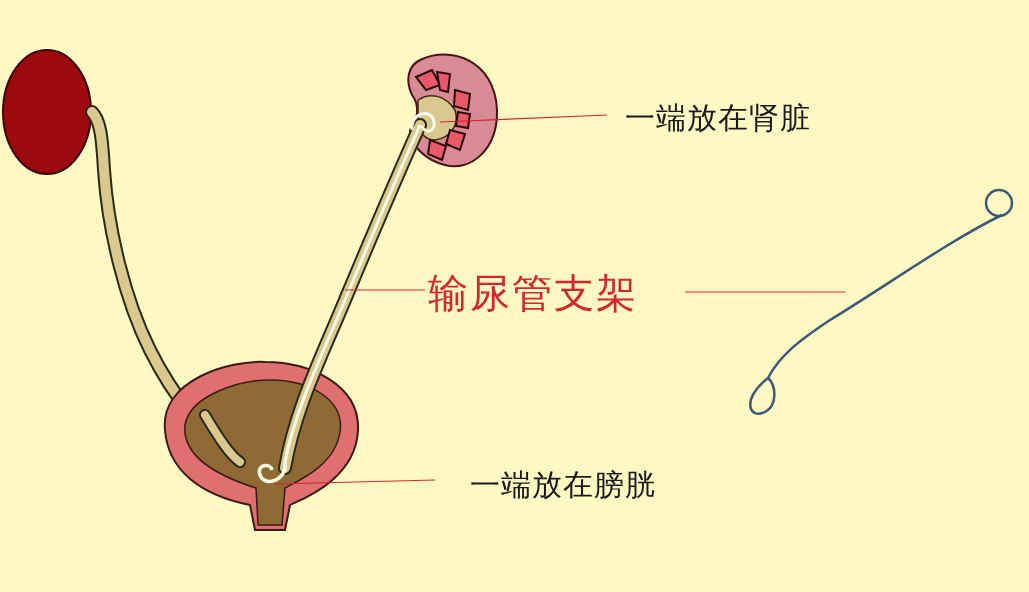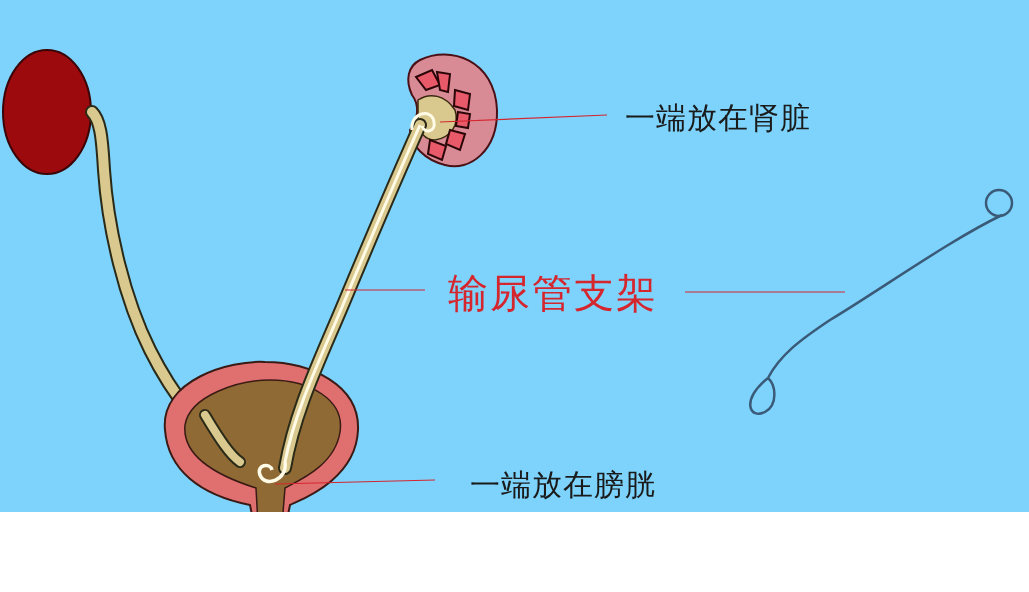--- a/index.html
+++ b/index.html
@@ -1,16 +1,16 @@
 <!DOCTYPE html>
 <html><head>
 <meta charset="utf-8">
 <style>
   html, body { margin:0; padding:0; background:#ffffff; }
-  #stage { position:relative; width:1029px; height:512px; overflow:hidden; background:#7dd3fc; }
+  #stage { position:relative; width:1029px; height:592px; overflow:hidden; background:#fef9c3; }
   svg { position:absolute; left:0; top:0; }
   .label { position:absolute; white-space:nowrap; font-family:"DejaVu Sans", sans-serif; }
   .lbl-black { color:#1a1a1a; font-size:30px; font-weight:300; letter-spacing:1px; }
   .lbl-red { color:#d5262e; font-size:40px; letter-spacing:2px; }
 </style>
 </head>
 <body>
 
 <div id="stage">
   <svg width="1029" height="592" viewBox="0 0 1029 592">
@@ -54,15 +54,15 @@
     <line x1="275" y1="484" x2="435" y2="480" stroke="#d5262e" stroke-width="1.2"></line>
 
     <g fill="none" stroke="#3a5a78" stroke-width="2.5">
       <path d="M1002,215 C950,240 880,290 830,320 C800,340 780,355 768,378"></path>
       <circle cx="999" cy="203" r="13"></circle>
       <path d="M768,378 C740,400 750,420 765,412 C778,405 776,385 768,378"></path>
     </g>
   </svg>
 
   <div class="label lbl-black" style="left:625px; top:98px;">一端放在肾脏</div>
-  <div class="label lbl-red" style="left:448px; top:266px;font-family:Liberation Mono, monospace;">输尿管支架</div>
+  <div class="label lbl-red" style="left:428px; top:266px;font-family:Liberation Mono, monospace;">输尿管支架</div>
   <div class="label lbl-black" style="left:470px; top:465px;text-align:center;">一端放在膀胱</div>
 </div>
 
 </body></html>

